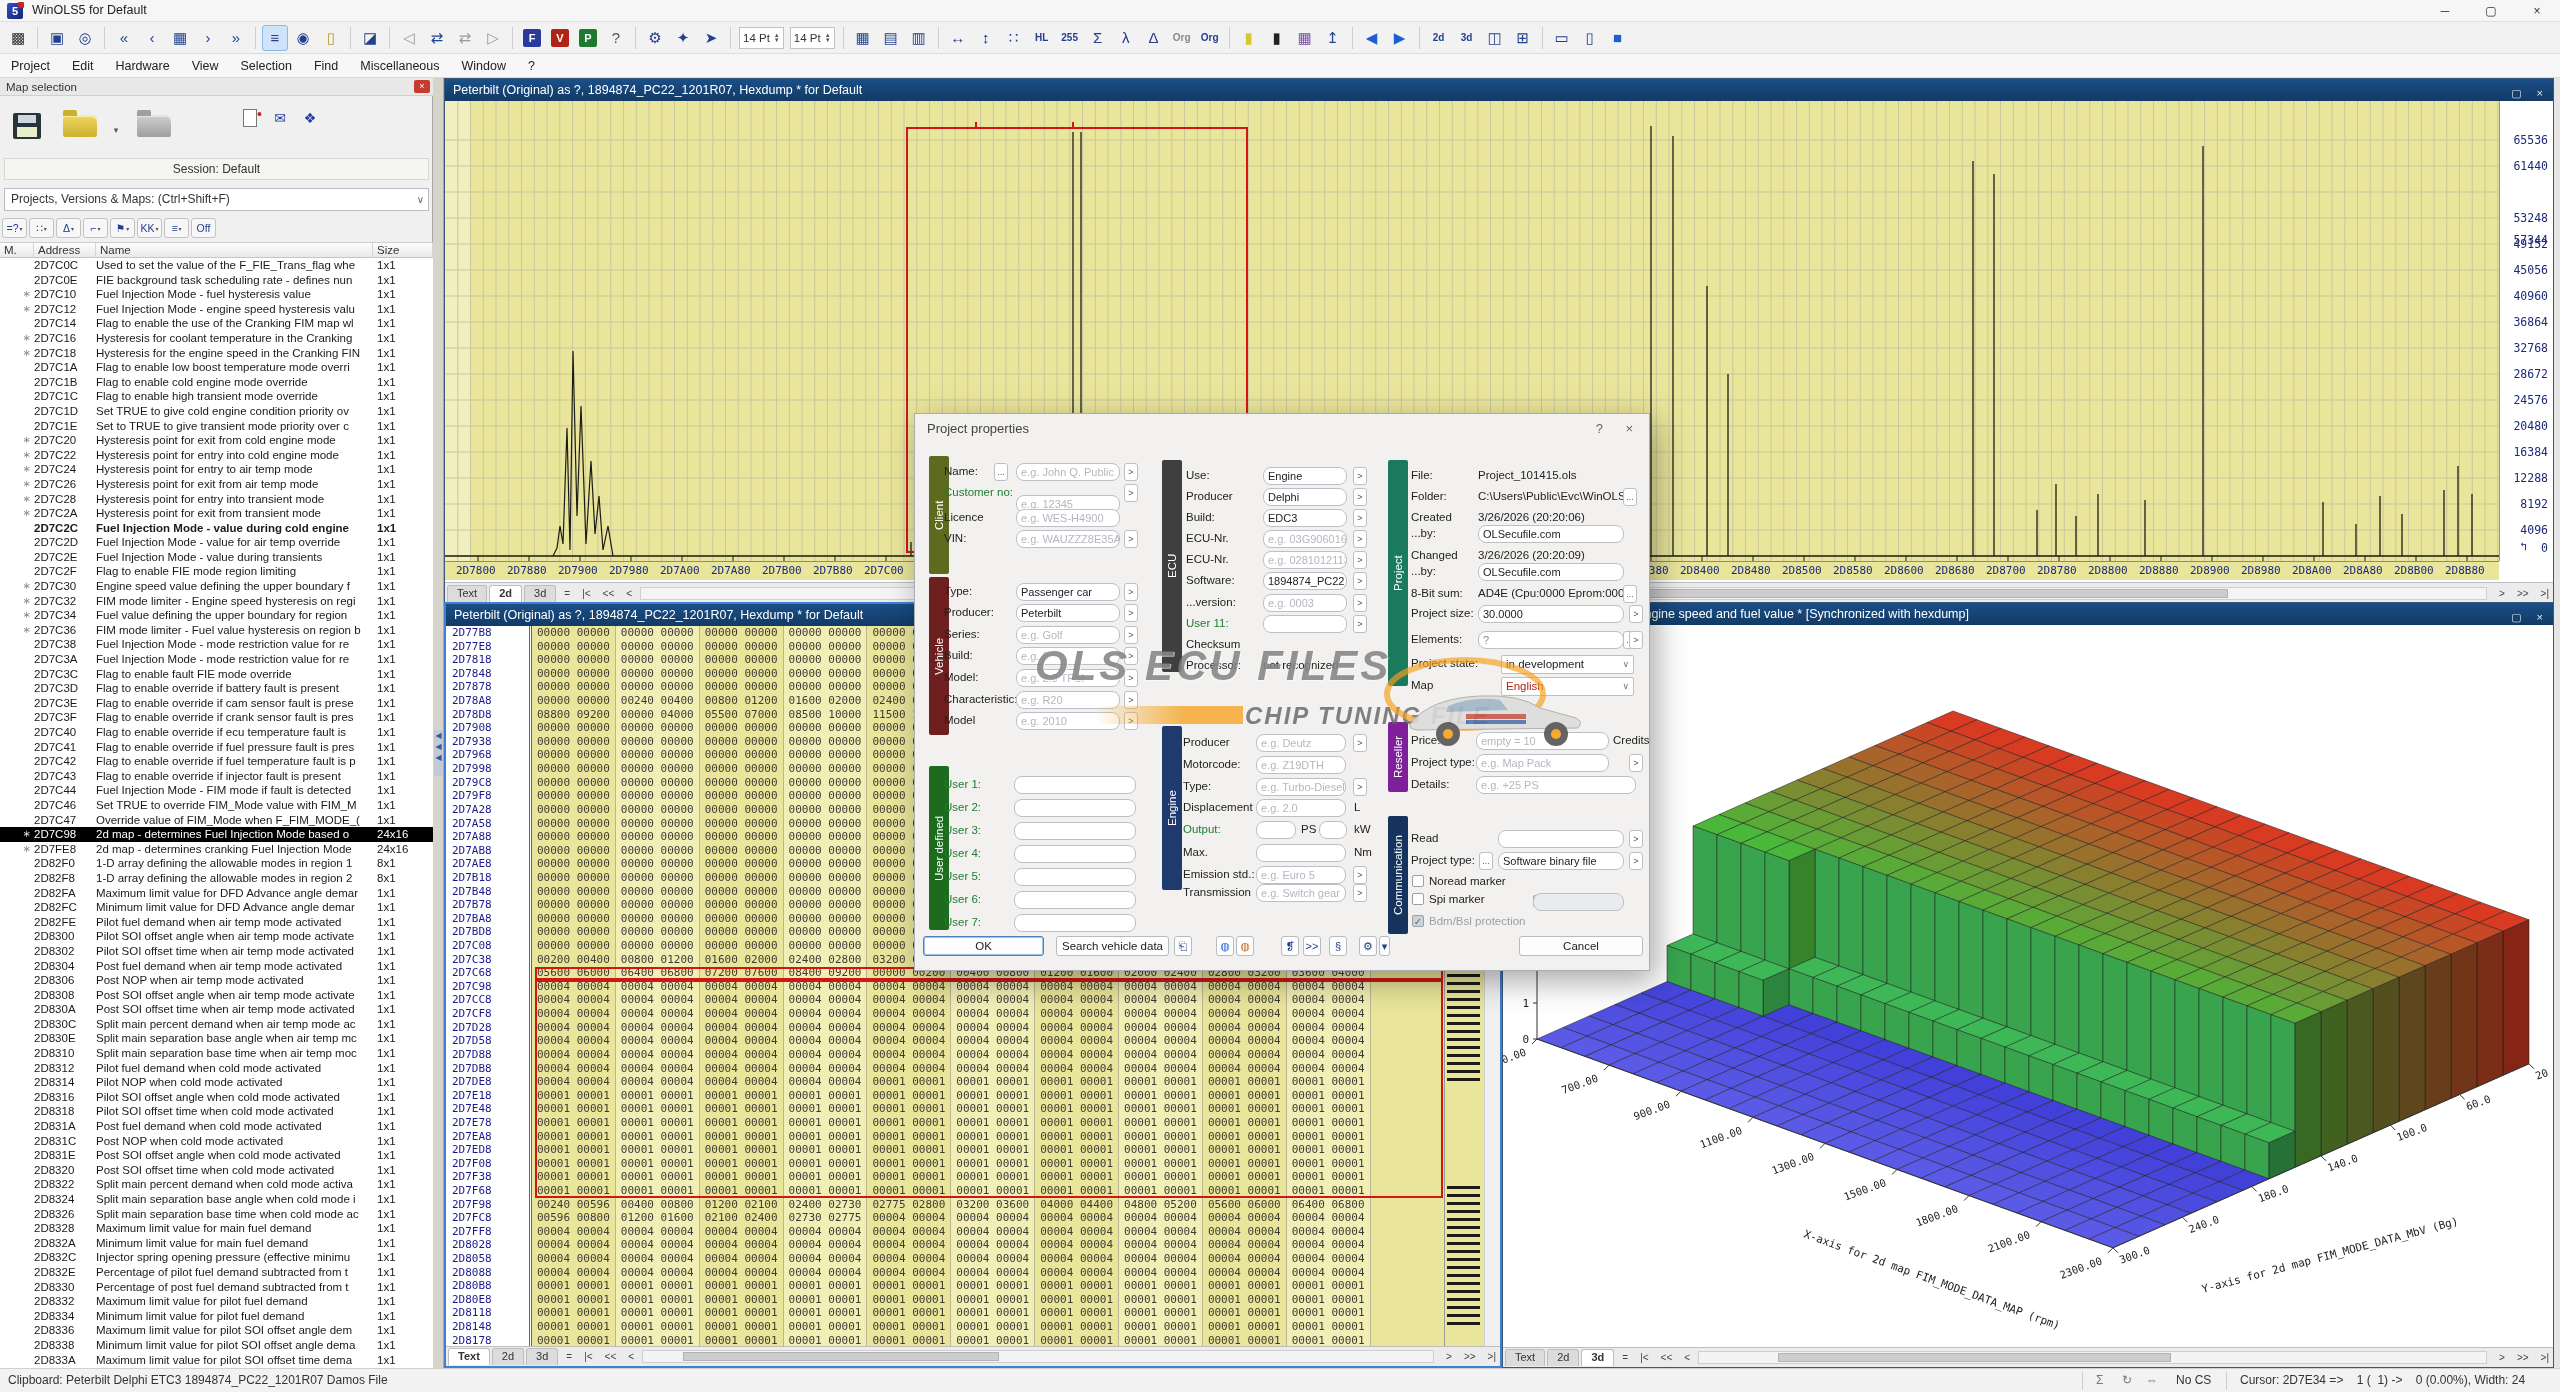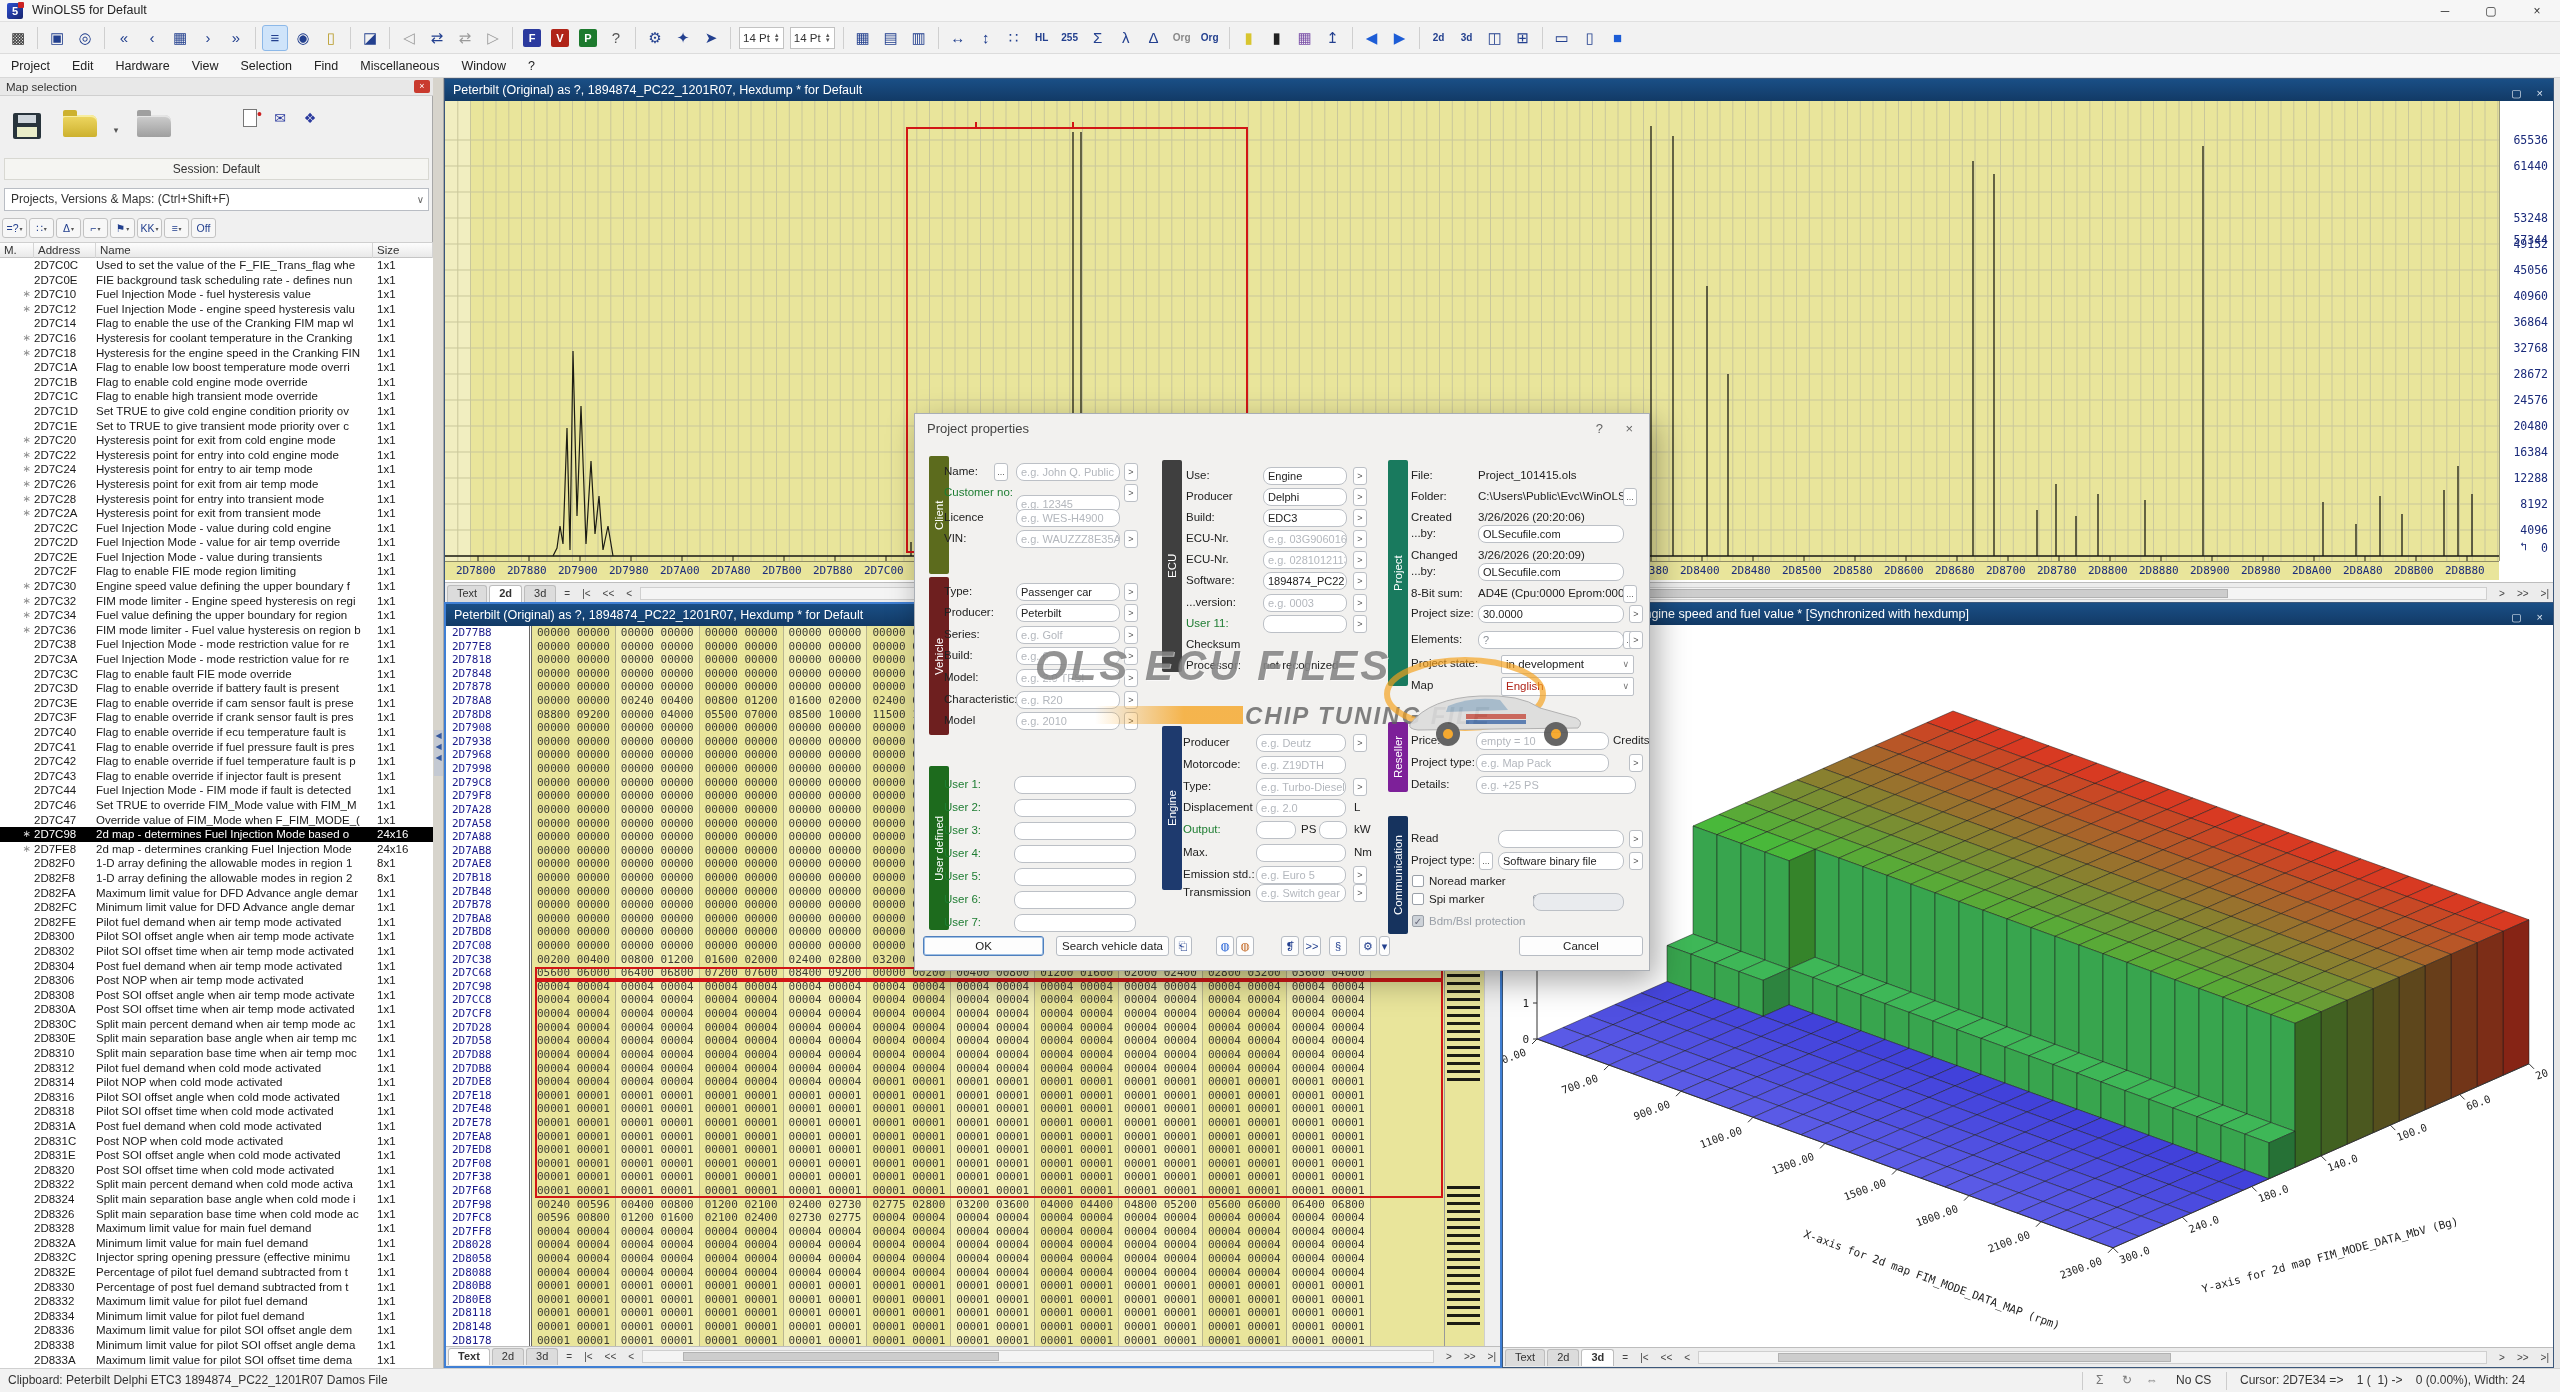--- a/index.html
+++ b/index.html
@@ -365,21 +365,21 @@
           <span>2D7C28</span>
           <span>Hysteresis point for entry into transient mode</span>
           <span class="ml-sz">1x1</span>
         </div>
         <div class="ml-row" style="height: 14.6053px; line-height: 14.6053px;">
           <span class="ml-m">∗</span>
           <span>2D7C2A</span>
           <span>Hysteresis point for exit from transient mode</span>
           <span class="ml-sz">1x1</span>
         </div>
-        <div class="ml-row" style="height: 14.6053px; line-height: 14.6053px;">
+        <div class="ml-row" style="height: 14.6053px; line-height: 14.6053px; font-weight: bold;">
           <span class="ml-m"></span>
           <span>2D7C2C</span>
           <span>Fuel Injection Mode - value during cold engine</span>
           <span class="ml-sz">1x1</span>
         </div>
         <div class="ml-row" style="height: 14.6053px; line-height: 14.6053px;">
           <span class="ml-m"></span>
           <span>2D7C2D</span>
           <span>Fuel Injection Mode - value for air temp override</span>
           <span class="ml-sz">1x1</span>

